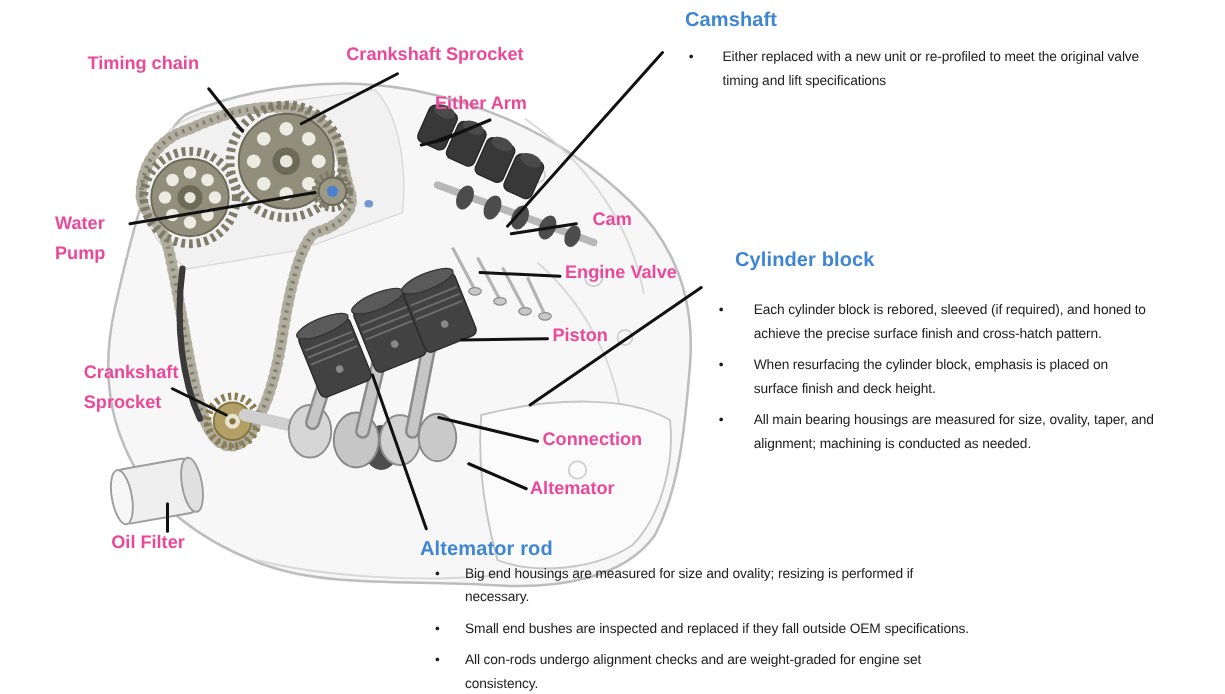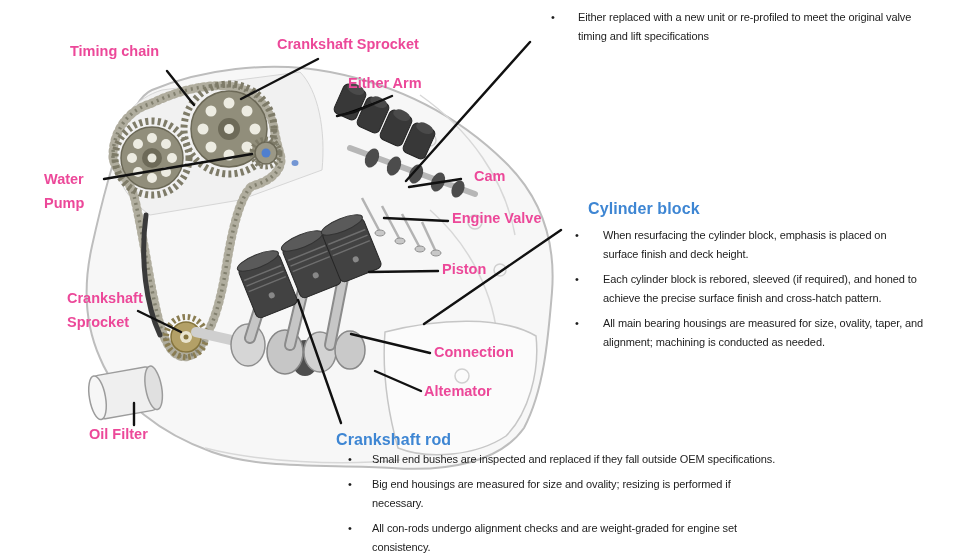--- a/index.html
+++ b/index.html
@@ -19,21 +19,21 @@
   .section li { position:relative; font-size:11px; line-height:19px; letter-spacing:-0.1px;
                 color:#1c1c1c; white-space:pre; margin-bottom:6px; }
   .section li::before { content:"\2022"; position:absolute; left:0; top:0; color:#1c1c1c; }
 
   .sec-camshaft { left:548px; top:8px; }
   .sec-camshaft h2 { margin-bottom:11px; }
   .sec-camshaft li { padding-left:30px; }
   .sec-camshaft li::before { left:3px; }
 
   .sec-cylinder { left:574px; top:200px; }
-  .sec-cylinder h2 { margin-left:14px; margin-bottom:8px; }
+  .sec-cylinder h2 { margin-left:14px; margin-bottom:21px; }
   .sec-cylinder li { padding-left:29px; }
   .sec-cylinder li::before { left:1px; }
 
   .sec-conrod { left:336px; top:431px; }
   .sec-conrod h2 { margin-bottom:1px; }
   .sec-conrod li { padding-left:36px; }
   .sec-conrod li::before { left:12px; }
 </style>
 </head>
 <body>
@@ -223,42 +223,43 @@
   <div class="part-label wrap" style="left:44px;top:168px;width:52px">Water Pump</div>
   <div class="part-label" style="left:474px;top:168px">Cam</div>
   <div class="part-label" style="left:452px;top:210px">Engine Valve</div>
   <div class="part-label" style="left:442px;top:261px">Piston</div>
   <div class="part-label wrap" style="left:67px;top:287px;width:112px">Crankshaft Sprocket</div>
   <div class="part-label" style="left:434px;top:344px">Connection</div>
   <div class="part-label" style="left:424px;top:383px">Altemator</div>
   <div class="part-label" style="left:89px;top:426px">Oil Filter</div>
 
   <div class="section sec-camshaft">
+    <h2 style="color:#3E86D3">Camshaft</h2>
     <ul>
       <li>Either replaced with a new unit or re-profiled to meet the original valve
 timing and lift specifications</li>
     </ul>
   </div>
 
   <div class="section sec-cylinder">
     <h2 style="color:#3E86D3">Cylinder block</h2>
     <ul>
+      <li>Each cylinder block is rebored, sleeved (if required), and honed to
+achieve the precise surface finish and cross-hatch pattern.</li>
       <li>When resurfacing the cylinder block, emphasis is placed on
 surface finish and deck height.</li>
-      <li>Each cylinder block is rebored, sleeved (if required), and honed to
-achieve the precise surface finish and cross-hatch pattern.</li>
       <li>All main bearing housings are measured for size, ovality, taper, and
 alignment; machining is conducted as needed.</li>
     </ul>
   </div>
 
   <div class="section sec-conrod">
-    <h2 style="color:#3E86D3">Crankshaft rod</h2>
+    <h2 style="color:#3E86D3">Altemator rod</h2>
     <ul>
-      <li>Small end bushes are inspected and replaced if they fall outside OEM specifications.</li>
       <li>Big end housings are measured for size and ovality; resizing is performed if
 necessary.</li>
+      <li>Small end bushes are inspected and replaced if they fall outside OEM specifications.</li>
       <li>All con-rods undergo alignment checks and are weight-graded for engine set
 consistency.</li>
     </ul>
   </div>
 
 </div>
 
 </body></html>

